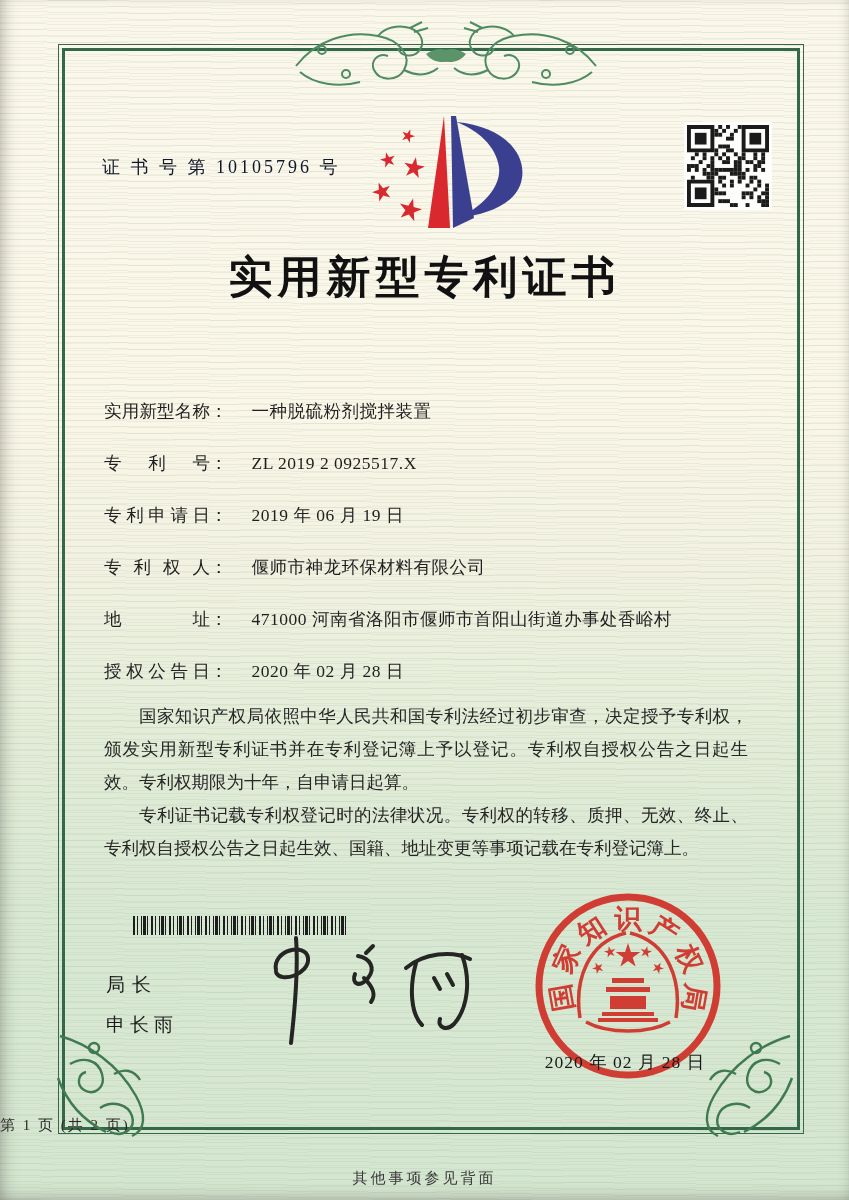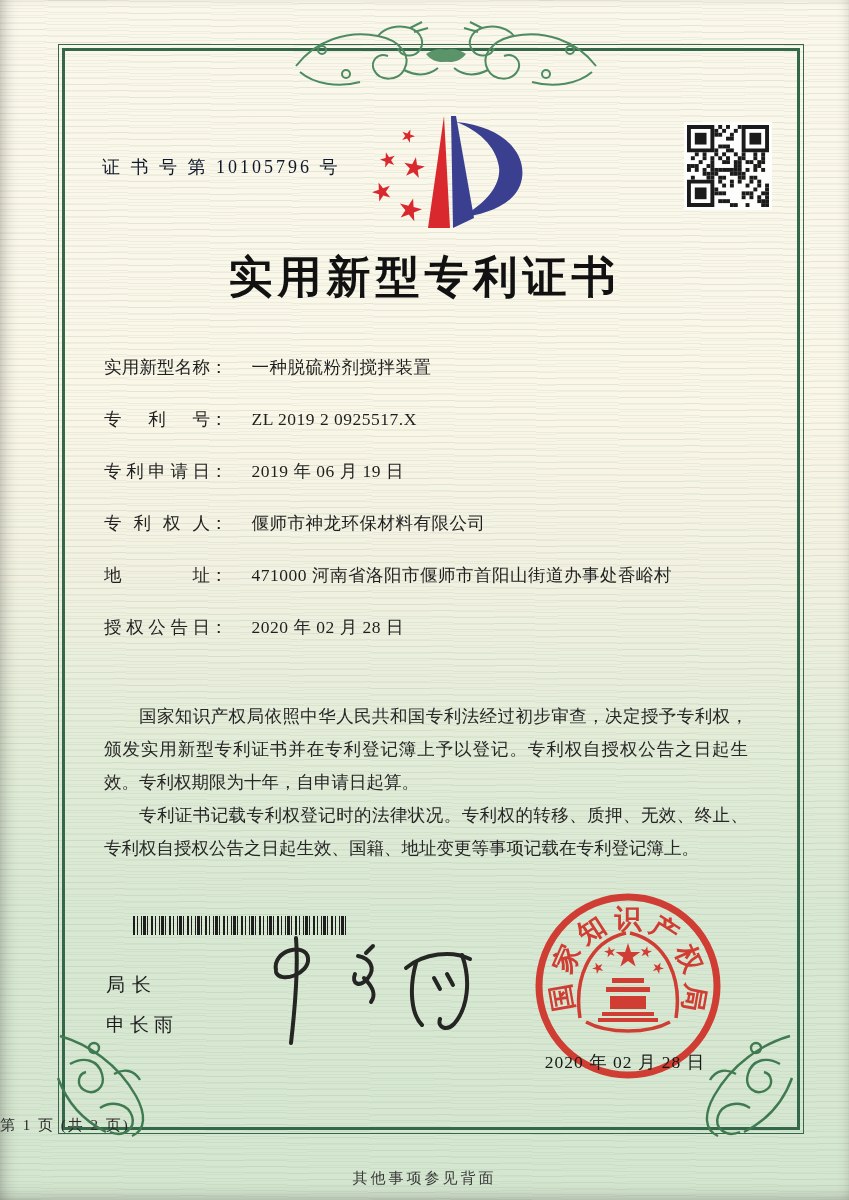--- a/index.html
+++ b/index.html
@@ -28,21 +28,21 @@
   }
   .frame-inner { position:absolute; inset:3px; border:3px solid #35684a; }
   .content { position:absolute; inset:0; z-index:3; }
 
   .cert-no { position:absolute; left:102px; top:126px; font-size:18px; letter-spacing:3px; color:#0f172a;margin-top:29px; }
   .title { position:absolute; left:0; top:248px; width:100%; text-align:center;
            font-size:44px; font-weight:600; letter-spacing:5px; color:#111;font-family:Liberation Mono, monospace; }
 
   .fields { position:absolute; left:104px; top:355px; width:660px; }
   .frow { position:relative; height:52px; font-size:17.5px; color:#1f1f1f; }
-  .flabel { display:inline-block; width:106px; text-align:justify; text-align-last:justify; }
+  .flabel { display:inline-block; width:106px; text-align:justify; text-align-last:justify;margin-top:44px; }
   .fcolon { display:inline-block; }
   .fvalue { margin-left:24px; letter-spacing:.5px; }
   .g2 { position:absolute; left:352px; top:0; }
   .g2 .fvalue { margin-left:6px; }
 
   .paras { position:absolute; left:104px; top:700px; width:644px; }
   .paras p { margin:0; font-size:17.5px; line-height:33px; color:#262626;
              text-align:justify; text-indent:2em; }
 
   .barcode { position:absolute; left:133px; top:916px; width:214px; height:19px; z-index:4;

